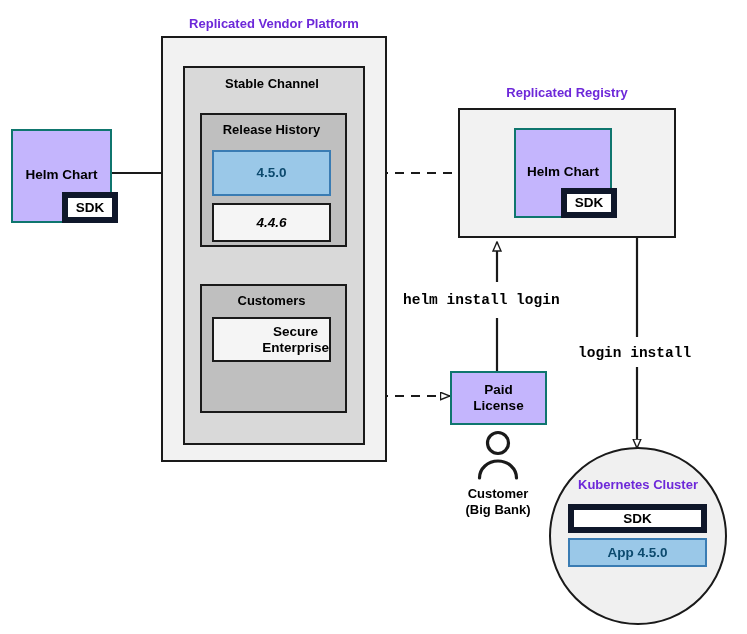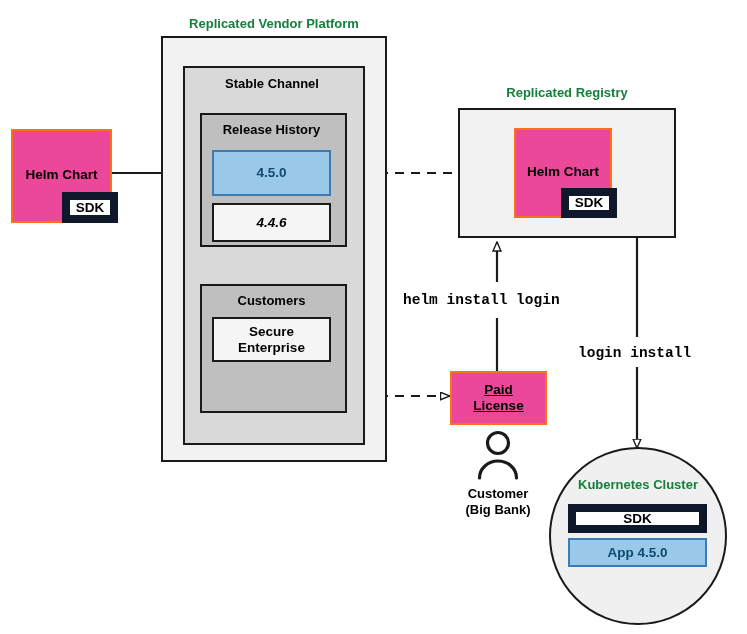--- a/index.html
+++ b/index.html
@@ -26,31 +26,31 @@
     justify-content: center;
     text-align: center;
     color: #000000;
     font-weight: bold;
     line-height: 1.15;
   }
   .title-label {
     position: absolute;
     font-weight: bold;
     font-size: 13px;
-    color: #15803d;
+    color: #6d28d9;
     text-align: center;
     white-space: nowrap;
   }
   
   .shell-lightest { background: #f2f2f2; border: 2px solid #1a1a1a; }
   .shell-light    { background: #d9d9d9; border: 2px solid #1a1a1a; }
   .shell-mid      { background: #bfbfbf; border: 2px solid #1a1a1a; }
   .box-white      { background: #f5f5f5; border: 2px solid #1a1a1a; }
-  .box-pure-white { background: #ffffff; border: 8px solid #0f172a; }
-  .box-grey       { background: #ec4899; border: 2px solid #f97316; }
+  .box-pure-white { background: #ffffff; border: 6px solid #0f172a; }
+  .box-grey       { background: #c4b5fd; border: 2px solid #0f766e; }
   .box-blue       { background: #9ac8e8; border: 2px solid #3a7cb3; color: #0c4a6e; }
 
   .container-caption {
     position: absolute;
     top: 6px;
     left: 0;
     right: 4px;
     text-align: center;
     font-weight: bold;
     font-size: 13px;
@@ -141,40 +141,40 @@
   <div class="node box-blue" style="left:212px; top:150px; width:119px; height:46px; font-size:13.5px;">
     <span>4.5.0</span>
   </div>
   <div class="node box-white" style="left:212px; top:203px; width:119px; height:39px; font-size:13.5px;font-style:italic;">
     <span>4.4.6</span>
   </div>
 
   <div class="node shell-mid" style="left:200px; top:284px; width:147px; height:129px;">
     <span class="container-caption" style="top:8px;">Customers</span>
   </div>
-  <div class="node box-white" style="left:212px; top:317px; width:119px; height:45px; font-size:13.5px; white-space:pre-line;">
+  <div class="node box-white" style="left:212px; top:317px; width:119px; height:45px; font-size:13.5px; white-space:pre-line;justify-content:flex-end;">
     <span style="white-space:pre-line;">Secure
 Enterprise</span>
   </div>
 
   <div class="title-label" style="left:458px; top:85px; width:218px;">Replicated Registry</div>
 
   <div class="node shell-lightest" style="left:458px; top:108px; width:218px; height:130px;"></div>
 
   <div class="node box-grey" style="left:514px; top:128px; width:98px; height:90px; font-size:13.5px;">
     <span style="position:absolute; top:34px; left:0; right:0;">Helm Chart</span>
   </div>
   <div class="node box-pure-white" style="left:561px; top:188px; width:56px; height:30px; font-size:13.5px;">
     <span>SDK</span>
   </div>
 
   <div class="cmd-label" style="left:403px; top:292px;">helm install login</div>
   <div class="cmd-label" style="left:578px; top:345px;">login install</div>
 
-  <div class="node box-grey" style="left:450px; top:371px; width:97px; height:54px; font-size:13.5px;text-decoration:underline;">
+  <div class="node box-grey" style="left:450px; top:371px; width:97px; height:54px; font-size:13.5px;">
     <span style="white-space:pre-line;">Paid
 License</span>
   </div>
 
   <svg style="position:absolute; left:474px; top:430px; width:48px; height:50px;" viewBox="0 0 48 50">
     <circle cx="24" cy="13" r="10.5" fill="#ffffff" stroke="#1a1a1a" stroke-width="3.2"></circle>
     <path d="M5.5,48 a18.5,17 0 0 1 37,0" fill="#ffffff" stroke="#1a1a1a" stroke-width="3.2" stroke-linecap="round"></path>
   </svg>
   <div class="caption-text" style="left:436px; top:486px; width:124px;">
     <div>Customer</div>

